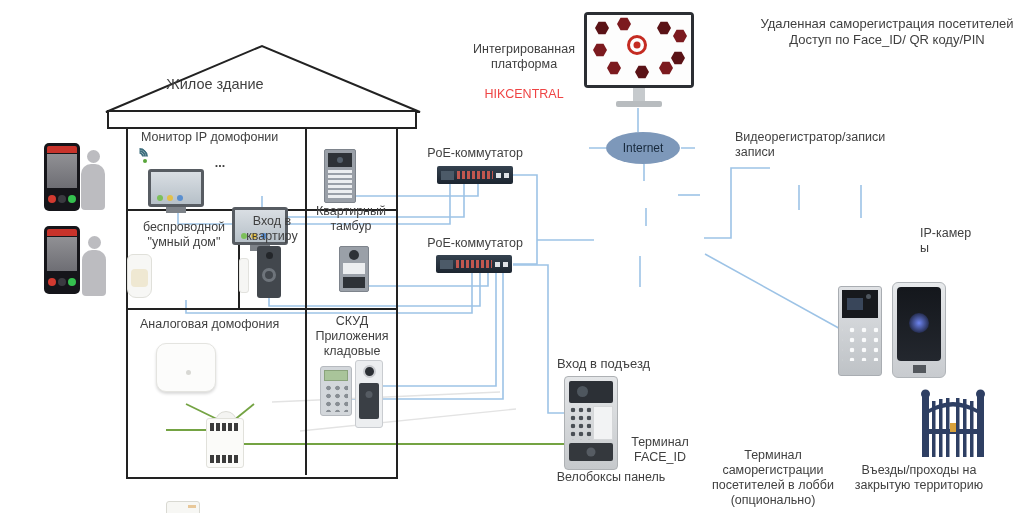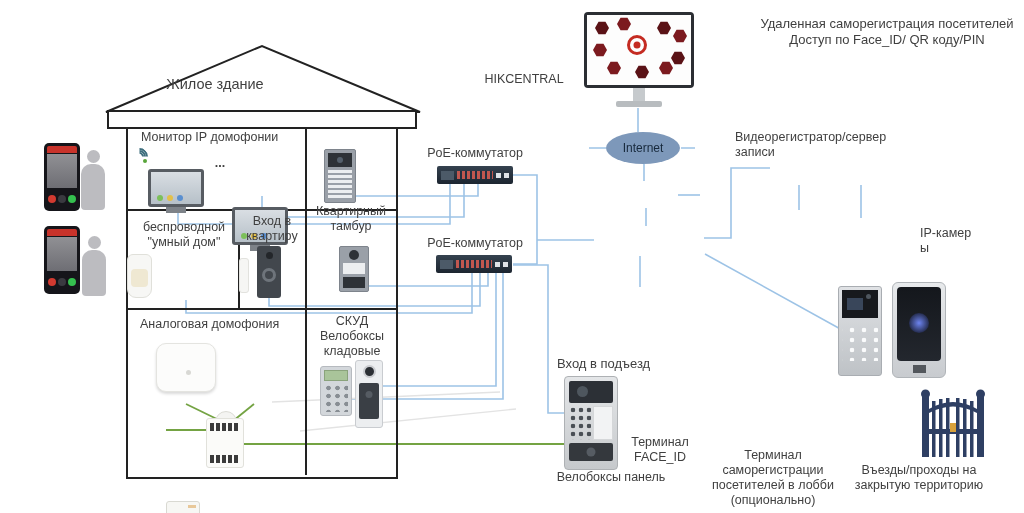--- a/index.html
+++ b/index.html
@@ -2,21 +2,21 @@
 <html><head>
 <meta charset="utf-8">
 <style>
   html,body{margin:0;padding:0;background:#fff}
   #canvas{position:relative;width:1024px;height:513px;background:#fff;overflow:hidden;
           font-family:"Liberation Sans","DejaVu Sans",sans-serif;color:#3f3f3f}
   .abs{position:absolute}
   svg.lines{position:absolute;left:0;top:0;z-index:1}
   .lbl{position:absolute;font-size:12.5px;line-height:1.2;color:#3f3f3f;white-space:pre-line;z-index:4}
   .ctr{text-align:center}
-  .red{color:#404040}
+  .red{color:#ef4444}
   .big{font-size:14.5px}
   
   .roofband{position:absolute;left:107px;top:110px;width:306px;height:15px;background:#fff;border:2px solid #222;z-index:2}
   .gridbox{position:absolute;left:126px;top:127px;width:268px;height:348px;border:2px solid #222;z-index:2}
   .gline{position:absolute;background:#222;z-index:2}
   
   .dev{position:absolute;z-index:3}
   .phone-app{width:36px;height:68px;background:#15151a;border-radius:5px;padding:3px;box-sizing:border-box}
   .ph-bar{height:7px;background:#c8332b;border-radius:2px 2px 0 0}
   .ph-img{height:34px;background:linear-gradient(#909094,#6e6e74);margin-top:1px}
@@ -152,35 +152,36 @@
   <div class="lbl" style="left:141px;top:130px;width:170px">Монитор IP домофонии</div>
   <div class="lbl ctr" style="left:208px;top:156px;width:24px;font-weight:bold">...</div>
   <div class="lbl ctr" style="left:128px;top:220px;width:112px">беспроводной
 "умный дом"</div>
   <div class="lbl ctr" style="left:240px;top:214px;width:64px">Вход в
 квартиру</div>
   <div class="lbl" style="left:140px;top:317px;width:170px">Аналоговая домофония</div>
   <div class="lbl ctr" style="left:306px;top:204px;width:90px">Квартирный
 тамбур</div>
   <div class="lbl ctr" style="left:307px;top:314px;width:90px">СКУД
-Велобоксы
+Приложения
 кладовые</div>
 
 
   <div class="lbl ctr" style="left:468px;top:27px;width:112px">
-    <br>
+    <span>Интегрированная
+платформа</span><br>
     <span class="red">HIKCENTRAL</span>
   </div>
 
   <div class="lbl ctr" style="left:756px;top:16px;width:262px;font-size:13px">Удаленная саморегистрация посетителей
 Доступ по Face_ID/ QR коду/PIN</div>
 
   <div class="lbl ctr" style="left:422px;top:146px;width:106px">PoE-коммутатор</div>
   <div class="lbl ctr" style="left:422px;top:236px;width:106px">PoE-коммутатор</div>
-  <div class="lbl" style="left:735px;top:130px;width:175px">Видеорегистратор/сервер
+  <div class="lbl" style="left:735px;top:130px;width:175px">Видеорегистратор/записи
 записи</div>
   <div class="lbl" style="left:920px;top:226px;width:66px">IP-камер
 ы</div>
 
   <div class="lbl" style="left:557px;top:356px;width:130px;font-size:13px">Вход в подъезд</div>
   <div class="lbl ctr" style="left:620px;top:435px;width:80px">Терминал
 FACE_ID</div>
   <div class="lbl ctr" style="left:546px;top:470px;width:130px">Велобоксы панель</div>
   <div class="lbl ctr" style="left:698px;top:448px;width:150px">Терминал
 саморегистрации

